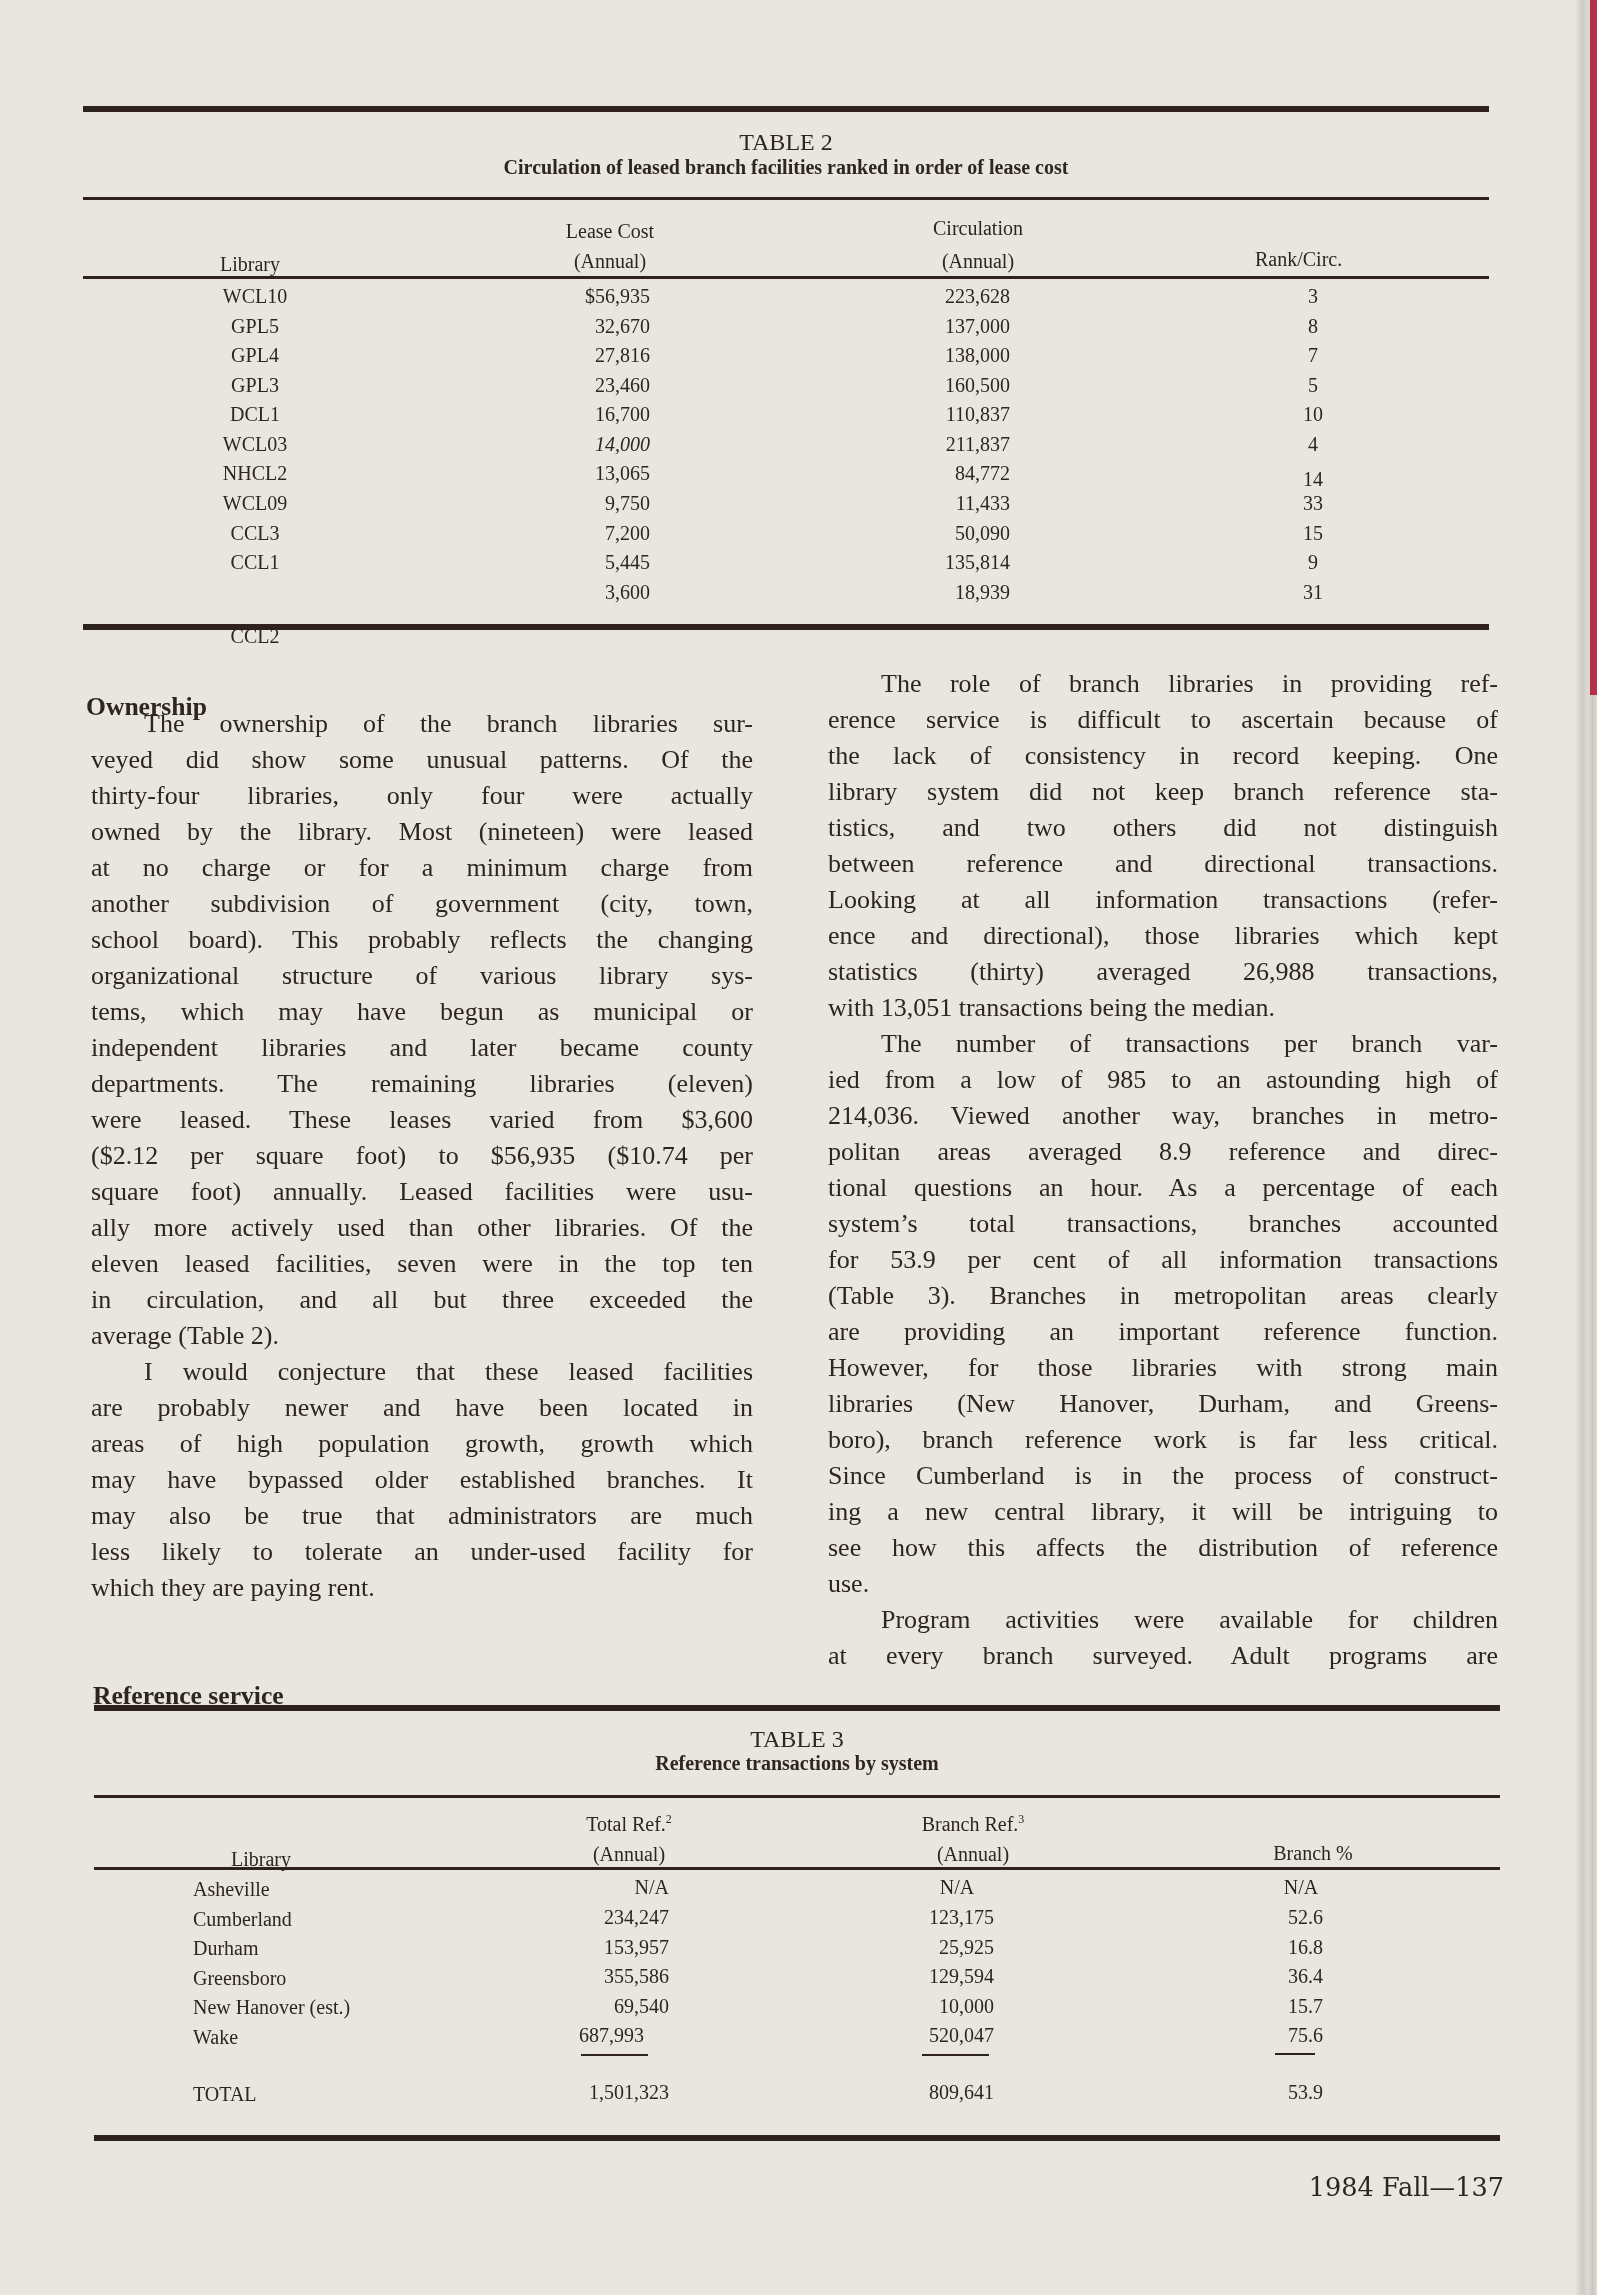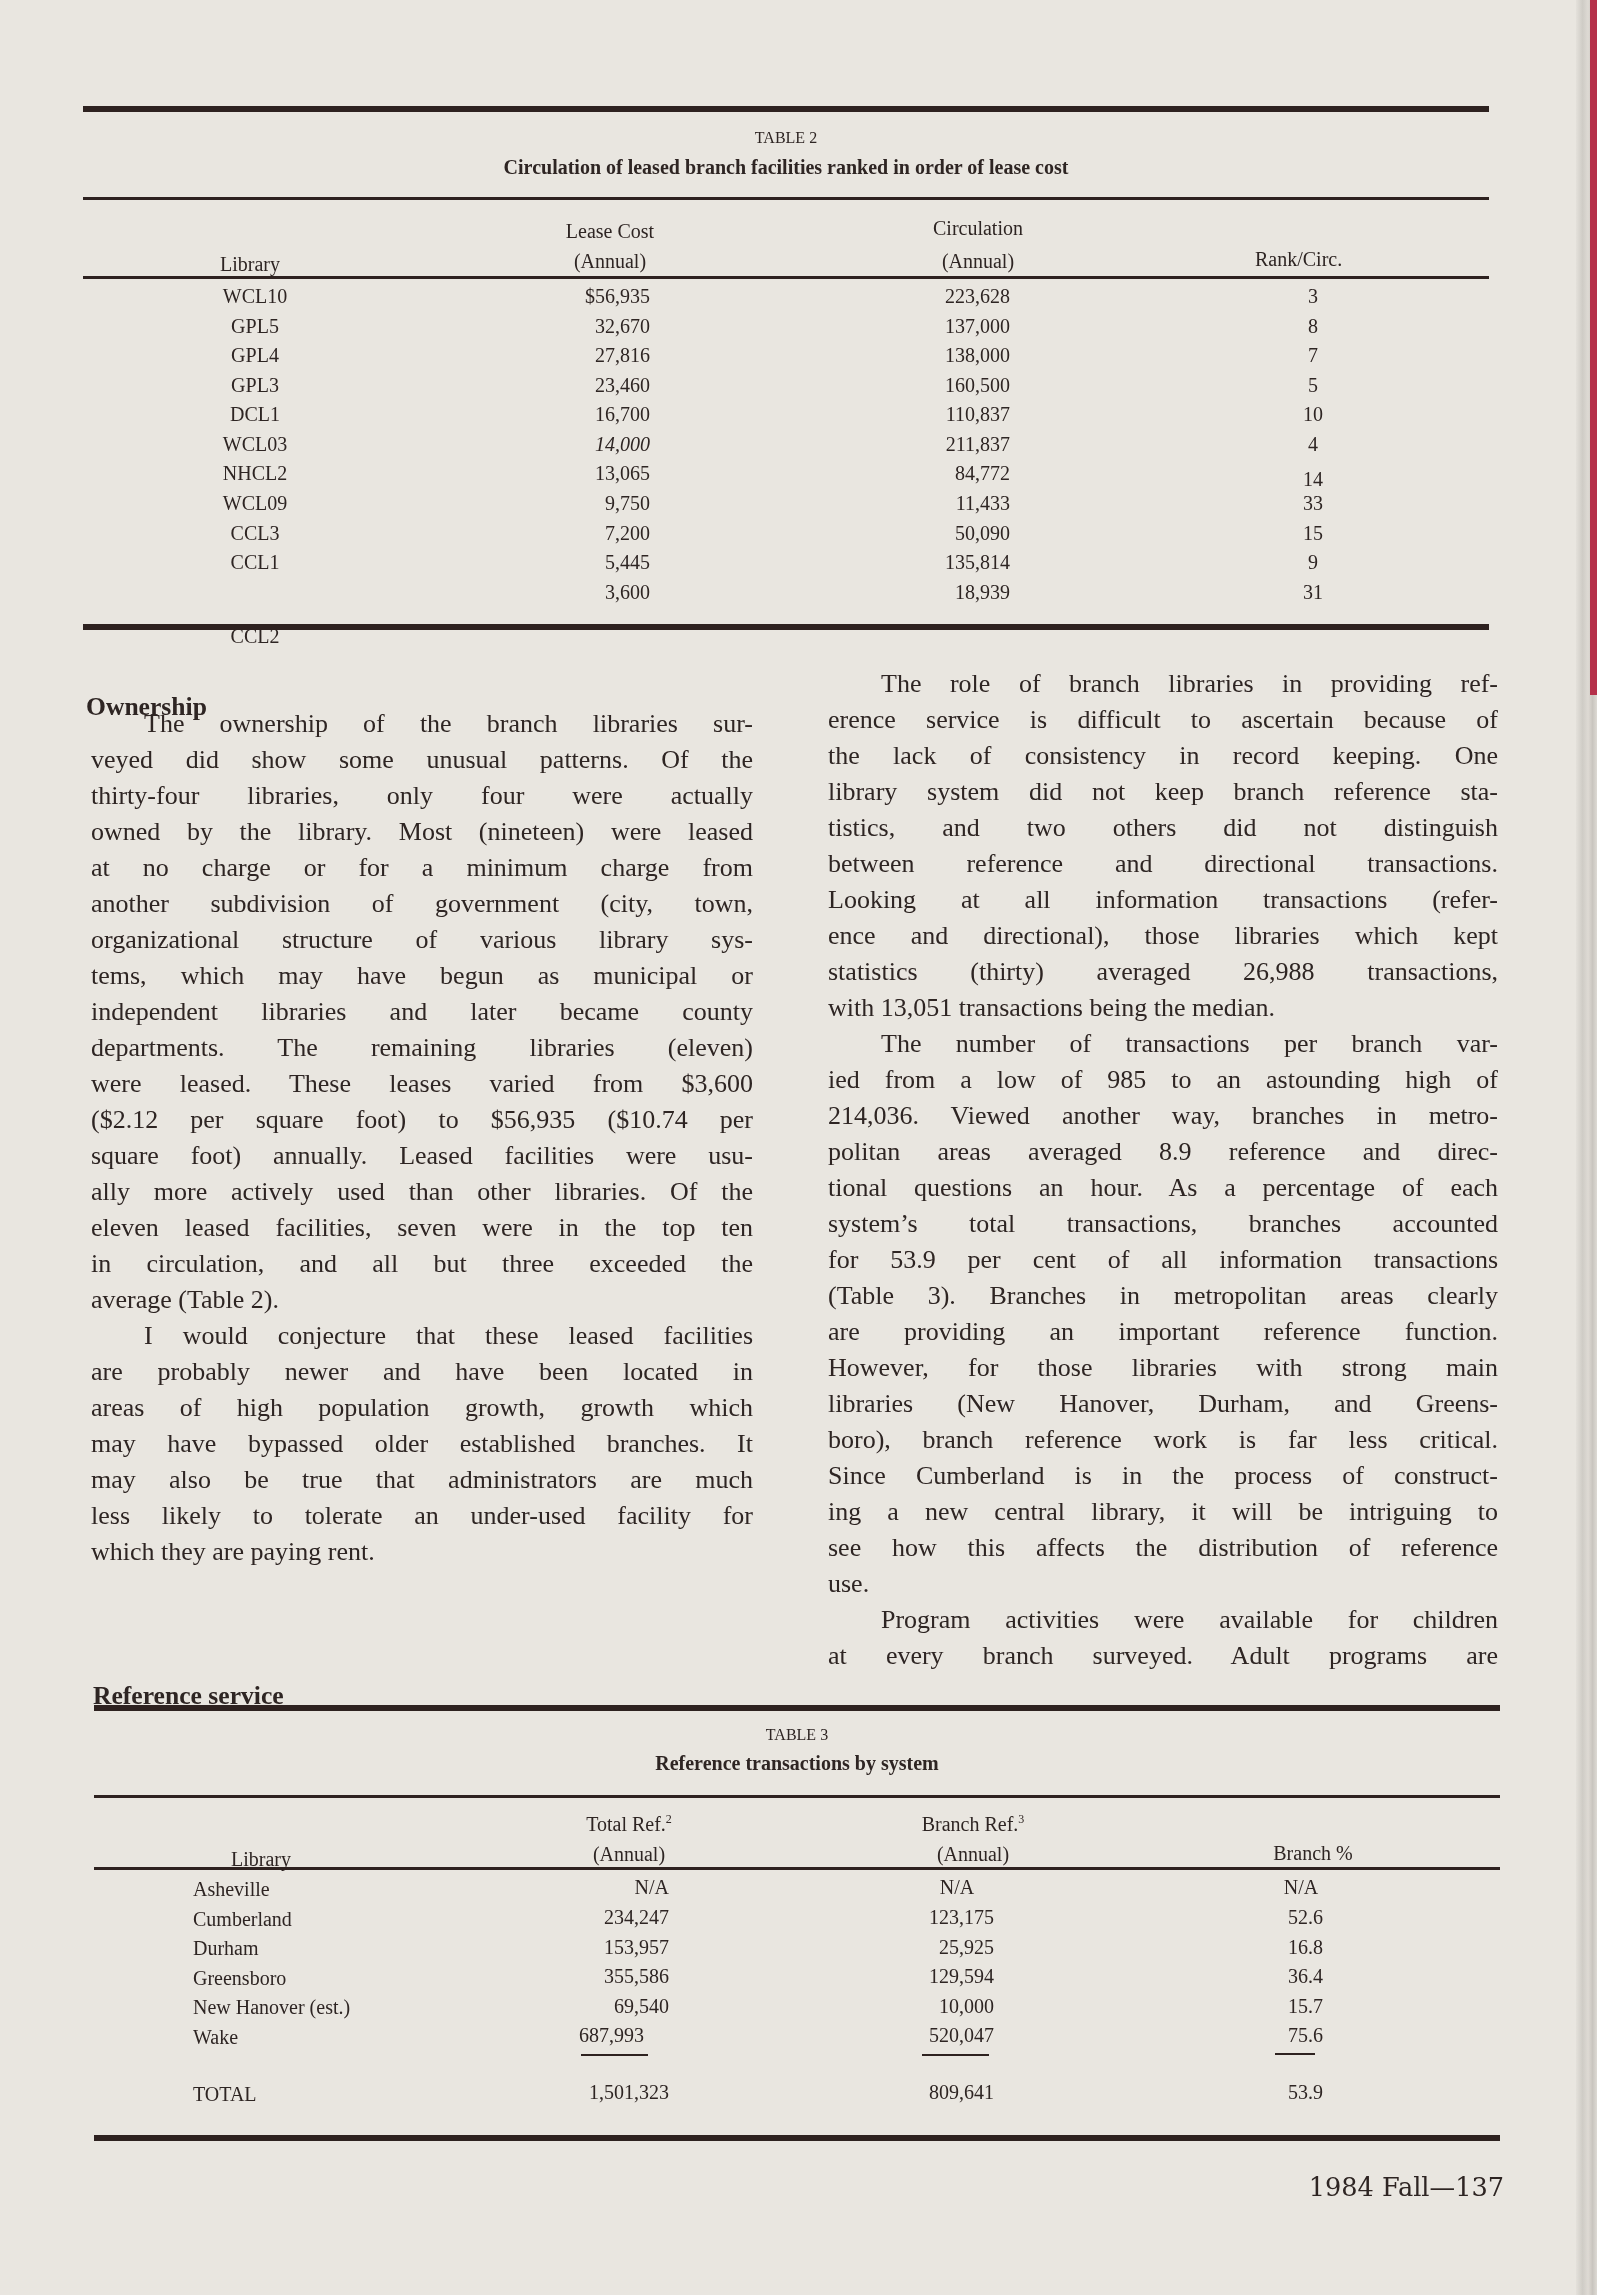--- a/index.html
+++ b/index.html
@@ -16,21 +16,21 @@
   .binding {
     position: absolute; top: 0; right: 0; width: 8px; height: 695px;
     background: #b5304a;
   }
   .rule-thick { position: absolute; height: 5.6px; background: #2e2220; }
   .rule-mid   { position: absolute; height: 3.2px; background: #2e2220; }
   .rule-thin  { position: absolute; height: 1.6px; background: #2e2220; }
 
   .tbl-label {
     position: absolute; left: 0; right: 0; text-align: center;
-    font-family: "Liberation Serif", serif; font-size: 16px;
+    font-family: "Liberation Serif", serif; font-size: 24px;
   }
   .tbl-caption {
     position: absolute; left: 0; right: 0; text-align: center;
     font-family: "Liberation Serif", serif; font-weight: bold; font-size: 20px;
   }
   .cell {
     position: absolute; font-family: "Liberation Serif", serif; font-size: 20px;
     line-height: 24px; white-space: nowrap;
   }
   .right { text-align: right; }
@@ -142,20 +142,21 @@
 <div class="heading" style="left:86px; top:660px;">Ownership</div>
 
 <div class="col" style="left:91px; top:706px; width:662px;">
   <div>
     <span class="line" style="padding-left:53px;">The ownership of the branch libraries sur-</span>
     <span class="line">veyed did show some unusual patterns. Of the</span>
     <span class="line">thirty-four libraries, only four were actually</span>
     <span class="line">owned by the library. Most (nineteen) were leased</span>
     <span class="line">at no charge or for a minimum charge from</span>
     <span class="line">another subdivision of government (city, town,</span>
+    <span class="line">school board). This probably reflects the changing</span>
     <span class="line">organizational structure of various library sys-</span>
     <span class="line">tems, which may have begun as municipal or</span>
     <span class="line">independent libraries and later became county</span>
     <span class="line">departments. The remaining libraries (eleven)</span>
     <span class="line">were leased. These leases varied from $3,600</span>
     <span class="line">($2.12 per square foot) to $56,935 ($10.74 per</span>
     <span class="line">square foot) annually. Leased facilities were usu-</span>
     <span class="line">ally more actively used than other libraries. Of the</span>
     <span class="line">eleven leased facilities, seven were in the top ten</span>
     <span class="line">in circulation, and all but three exceeded the</span>

